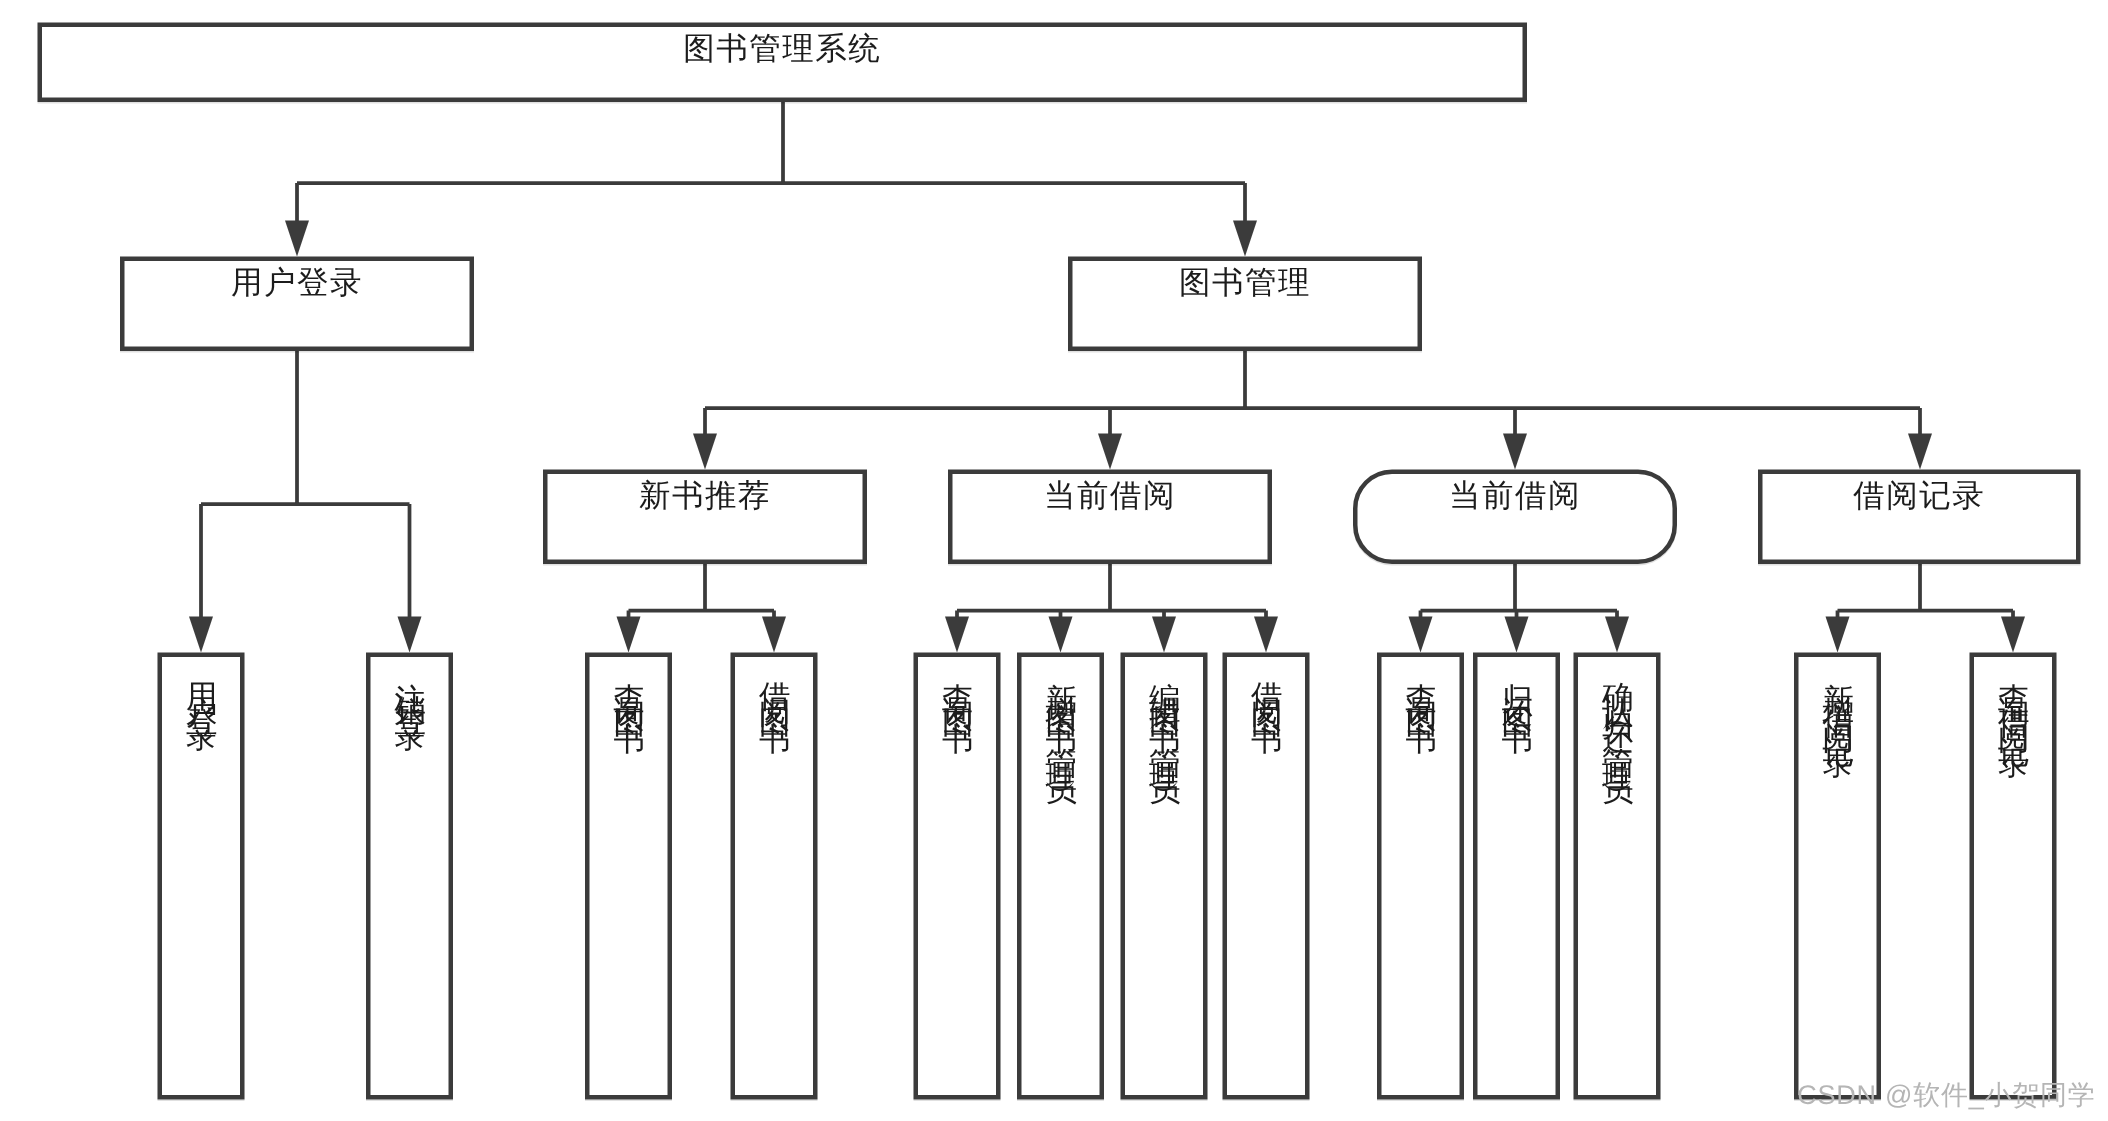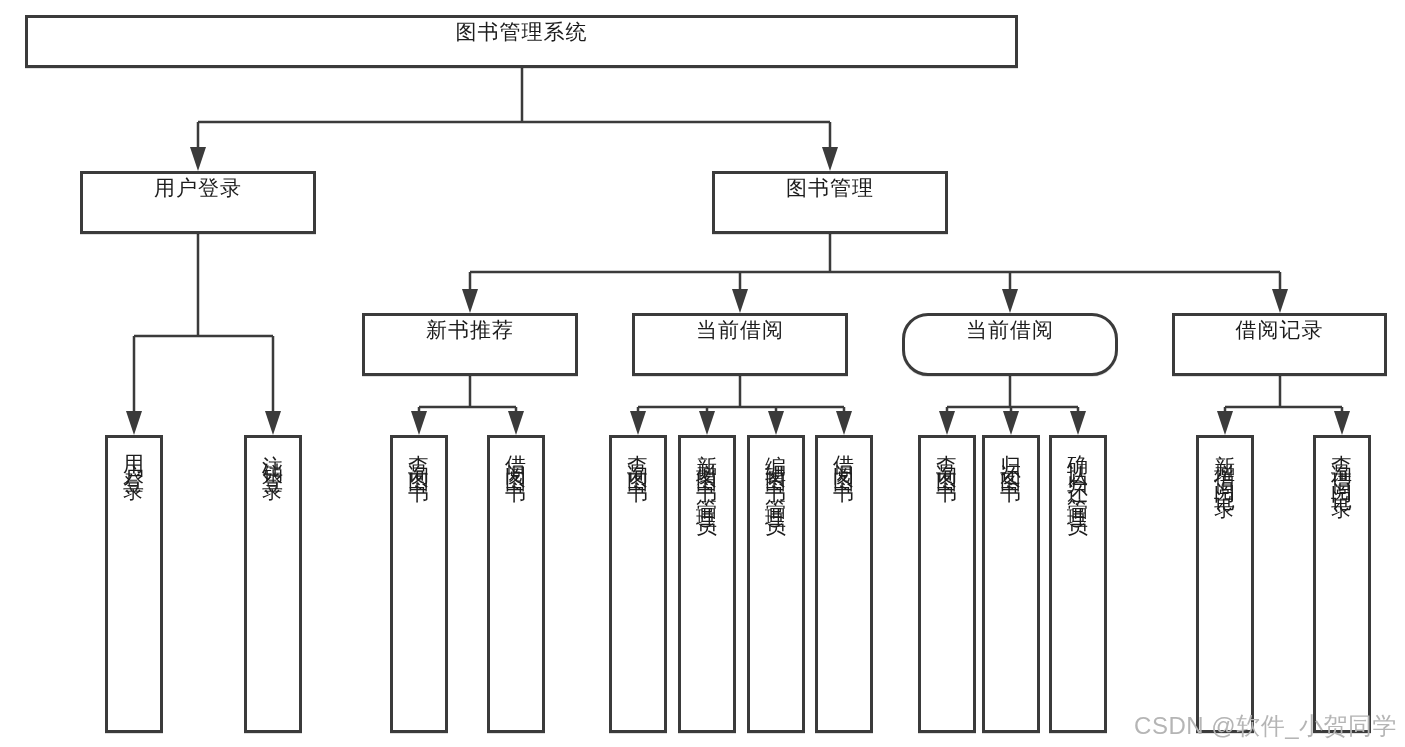--- a/index.html
+++ b/index.html
@@ -57,21 +57,21 @@
   #leaf-bor-4   {left:815px;}
   #leaf-cur-1   {left:918px;}
   #leaf-cur-2   {left:982px;}
   #leaf-cur-3   {left:1049px;}
   #leaf-recd-1  {left:1196px;}
   #leaf-recd-2  {left:1313px;}
   #watermark{
     position:absolute;
     right:8px;bottom:5px;
     color:var(--wm);
-    font-size:24px;
+    font-size:18px;
     letter-spacing:0.5px;
     z-index:5;
   }
 </style>
 </head>
 <body>
 
 <div id="canvas">
 
   <svg id="wires" viewBox="0 0 1405 747" xmlns="http://www.w3.org/2000/svg">

